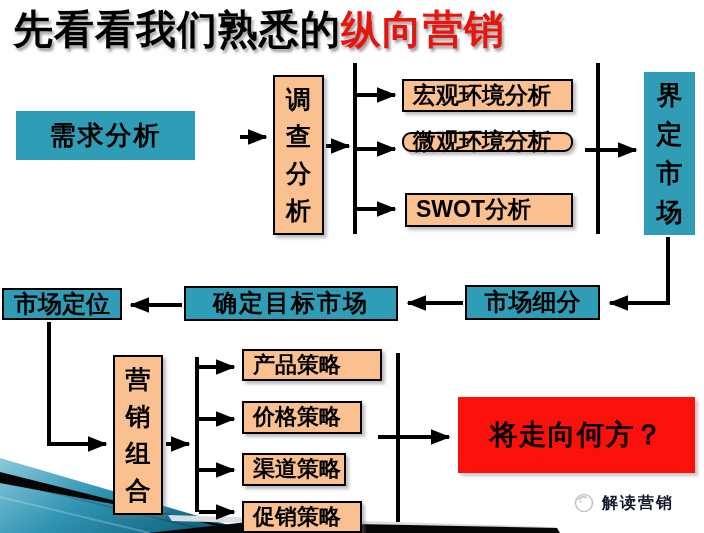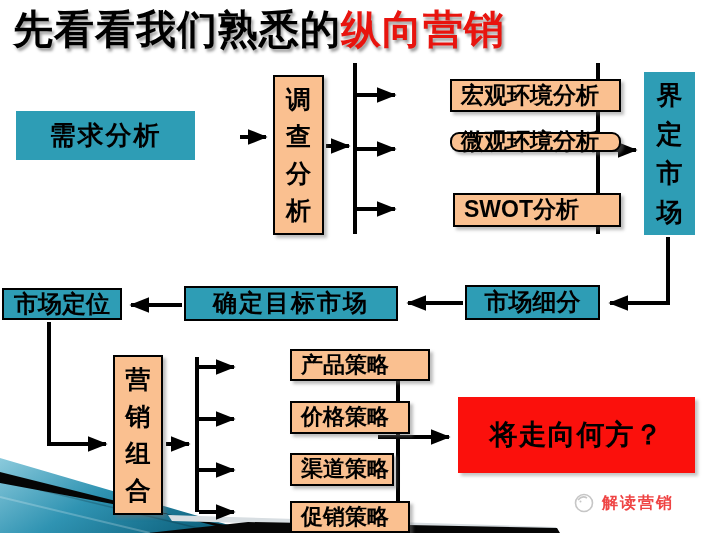--- a/index.html
+++ b/index.html
@@ -23,21 +23,21 @@
     position:absolute; z-index:2; box-sizing:border-box; color:#000;
     display:flex; align-items:center; justify-content:center;
     font-weight:bold; line-height:1.1;
   }
   .teal{ background:var(--color-teal); }
   .orange{ background:var(--color-orange); border:2px solid #000;
            box-shadow:3px 3px 3px rgba(110,110,110,0.45); }
   .teal-bordered{ background:var(--color-teal); border:2px solid #000; }
   .redbox{ background:var(--color-red); box-shadow:3px 3px 3px rgba(110,110,110,0.4); }
   .vert{ word-break:break-all; text-align:center; }
-  .lalign{ justify-content:flex-start; padding-left:9px;margin-left:48px; }
+  .lalign{ justify-content:flex-start; padding-left:9px; }
 
   #box-demand   { left:16px;  top:111px; width:179px; height:49px; font-size:26px; letter-spacing:2px; }
   #box-survey   { left:273px; top:75px;  width:51px;  height:160px; font-size:25px; line-height:37px; padding:0 10px; }
   #box-macro    { left:402px; top:79px;  width:171px; height:33px; font-size:23px; }
   #box-micro    { left:402px; top:132px; width:171px; height:20px; font-size:23px;border-radius:9px; }
   #box-swot     { left:405px; top:193px; width:168px; height:34px; font-size:23px; }
   #box-define   { left:644px; top:72px;  width:51px;  height:163px; font-size:26px; line-height:39px; padding:0 12px; }
   #box-segment  { left:465px; top:285px; width:135px; height:35px; font-size:24px; }
   #box-target   { left:184px; top:286px; width:214px; height:35px; font-size:24px; letter-spacing:2px; }
   #box-position { left:2px;   top:288px; width:120px; height:32px; font-size:24px; }
@@ -45,21 +45,21 @@
   #box-product  { left:242px; top:349px; width:140px; height:32px; font-size:22px; }
   #box-price    { left:242px; top:401px; width:120px; height:33px; font-size:22px; }
   #box-channel  { left:242px; top:453px; width:104px; height:33px; font-size:22px; }
   #box-promotion{ left:242px; top:501px; width:120px; height:32px; font-size:22px; }
   #box-question { left:458px; top:397px; width:237px; height:76px; font-size:28px; letter-spacing:1px; }
 
   
   #watermark{
     position:absolute; left:572px; top:491px; z-index:2;
     display:flex; align-items:center; gap:6px;
-    color:#ef4444; font-size:16px; font-weight:bold; letter-spacing:2px;
+    color:#0f172a; font-size:16px; font-weight:bold; letter-spacing:2px;
   }
 </style>
 </head>
 <body>
 
 <div id="slide">
 
   <div id="title">
     <span>先看看我们熟悉的</span><span class="hl">纵向营销</span>
   </div>

